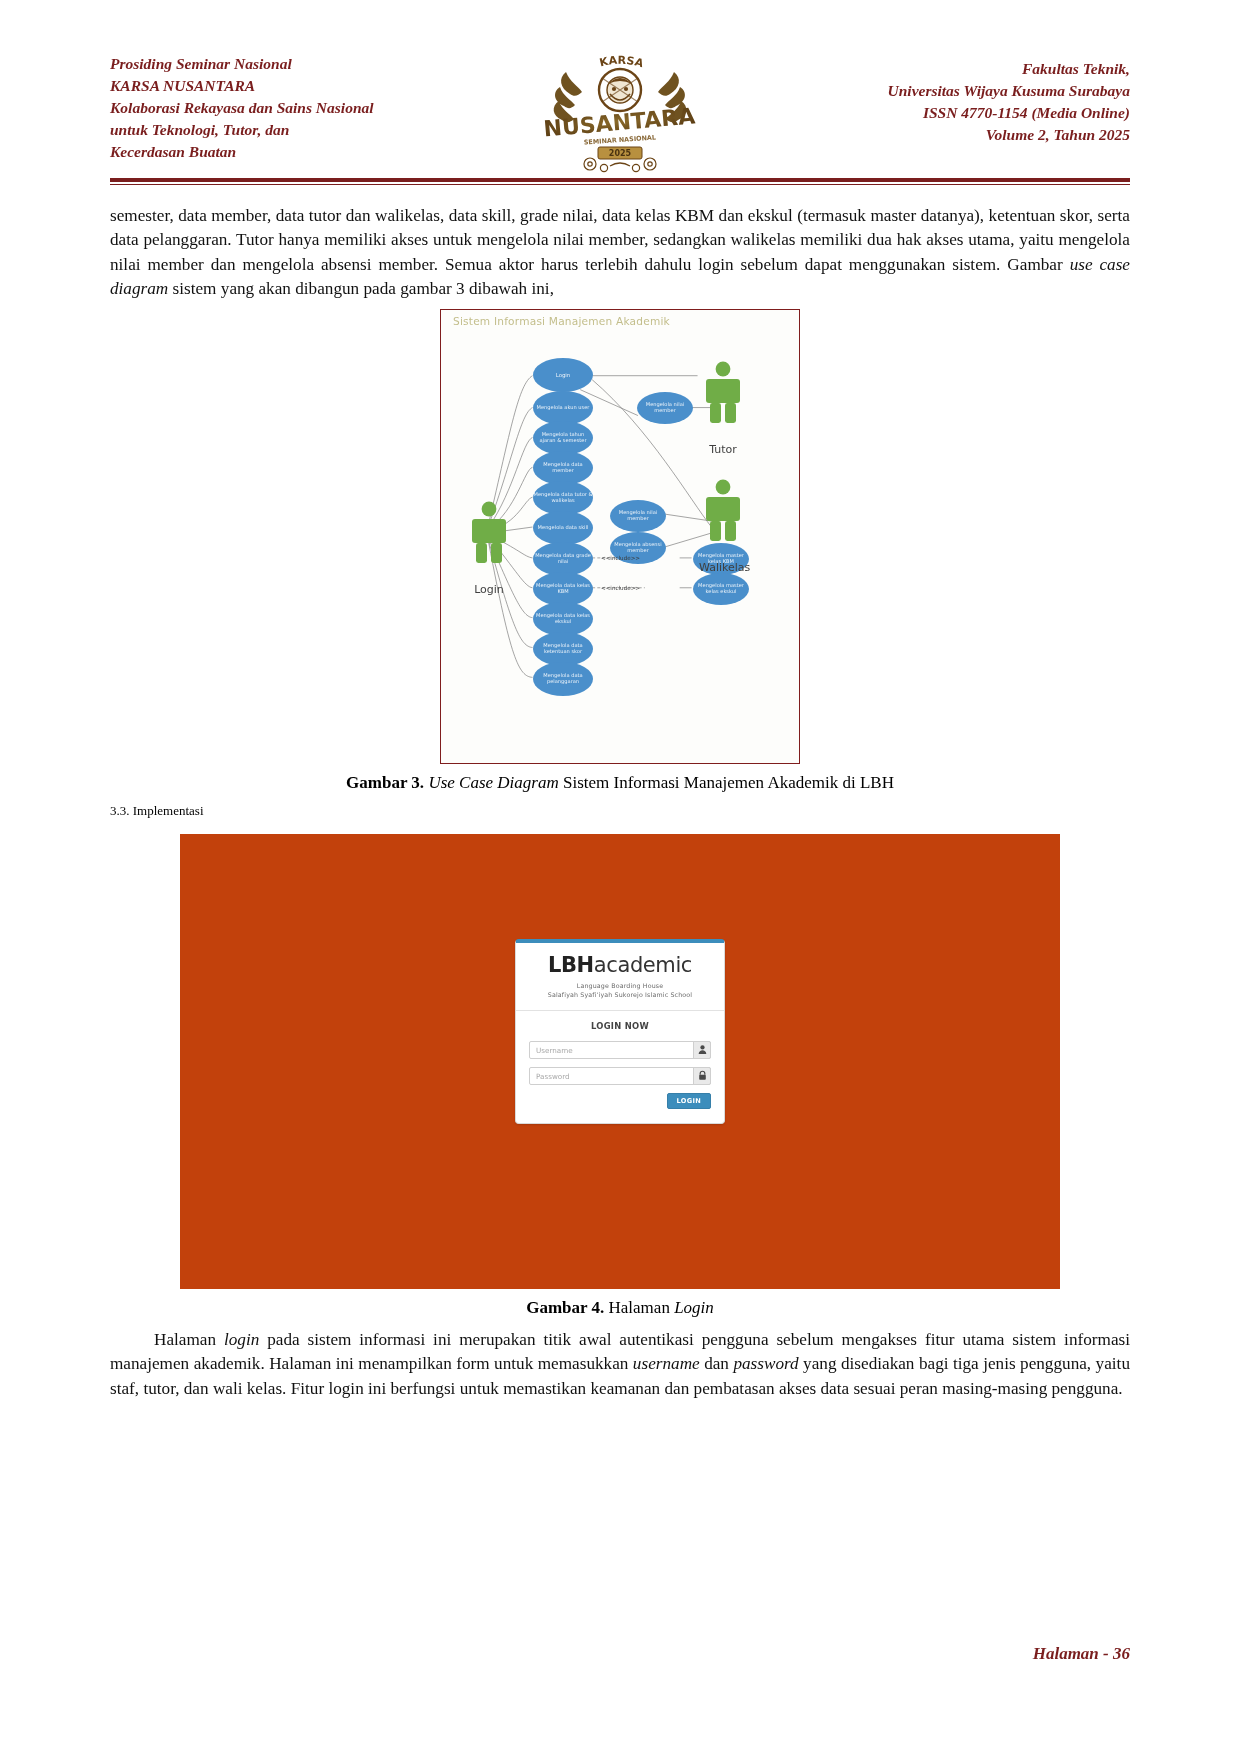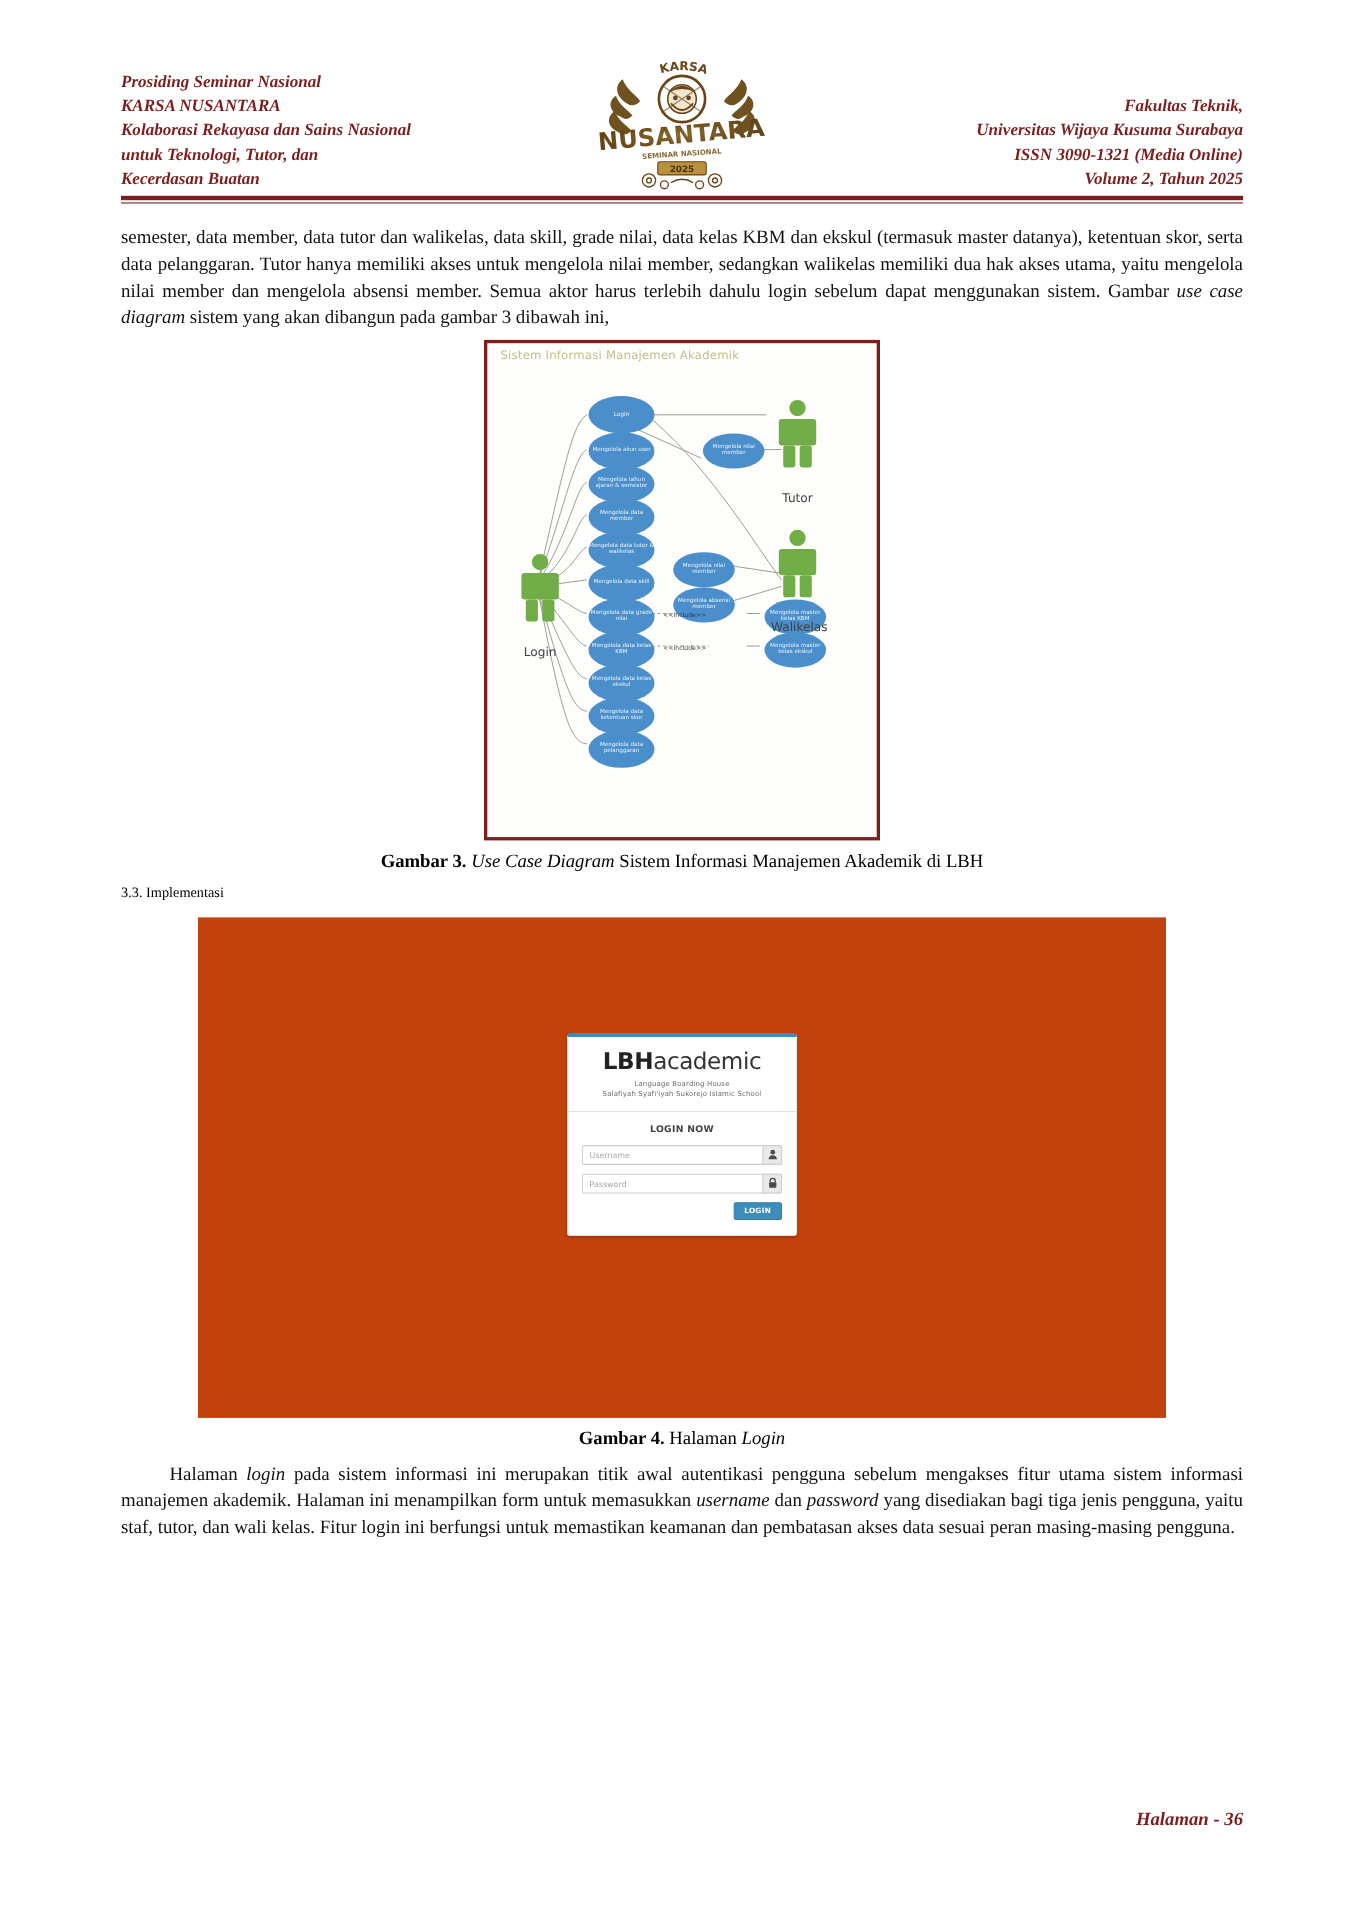--- a/index.html
+++ b/index.html
@@ -12,21 +12,21 @@
     overflow:hidden;
   }
   .page{
     position:absolute; left:0; top:0; width:1240px; height:1754px;
     box-sizing:border-box;
     padding:44px 110px 0 110px;
   }
 
   
   .masthead{
-    display:flex; align-items:flex-end; justify-content:space-between;
+    display:flex; align-items:flex-start; justify-content:space-between;
     height:130px;
   }
   .mast-left{
     font-family:"Liberation Serif", serif;
     font-weight:bold; font-style:italic;
     font-size:15.5px; line-height:1.42;
     color:#7a1e1e;
     padding-top:9px;
     width:330px;
   }
@@ -78,21 +78,21 @@
     font-size:13px;
     margin:10px 0 0 0;
   }
 
   
   .figure3{
     width:360px;
     height:455px;
     margin:8px auto 0 auto;
     position:relative;
-    border:3px solid #7f1d1d;
+    border:1px solid #7f1d1d;
     background:#fdfdfb;
     box-sizing:border-box;
   }
   .uc-title{
     position:absolute;
     left:12px; top:5px;
     font-family:"DejaVu Sans", sans-serif;
     font-size:10.6px;
     color:#c3be8b;
     letter-spacing:.2px;
@@ -292,21 +292,21 @@
           <circle cx="110" cy="120" r="2.2"></circle>
           <circle cx="96" cy="124" r="3.6"></circle>
         </g>
         <path d="M70,122 q10,-6 20,0" stroke="#6b4416" stroke-width="1.3" fill="none"></path>
       </svg>
     </div>
 
     <div class="mast-right">
       <div>Fakultas Teknik,</div>
       <div>Universitas Wijaya Kusuma Surabaya</div>
-      <div>ISSN 3090-1321 (Media Online)</div>
+      <div>ISSN 4770-1154 (Media Online)</div>
       <div>Volume 2, Tahun 2025</div>
     </div>
   </div>
 
   <div class="hr-rule"></div>
 
   <p class="para first"><span>semester, data member, data tutor dan walikelas, data skill, grade nilai, data kelas KBM dan ekskul (termasuk master datanya), ketentuan skor, serta data pelanggaran. Tutor hanya memiliki akses untuk mengelola nilai member, sedangkan walikelas memiliki dua hak akses utama, yaitu mengelola nilai member dan mengelola absensi member. Semua aktor harus terlebih dahulu login sebelum dapat menggunakan sistem. Gambar </span><span class="it">use case diagram</span><span> sistem yang akan dibangun pada gambar 3 dibawah ini,</span></p>
 
   <div class="figure3">
 

